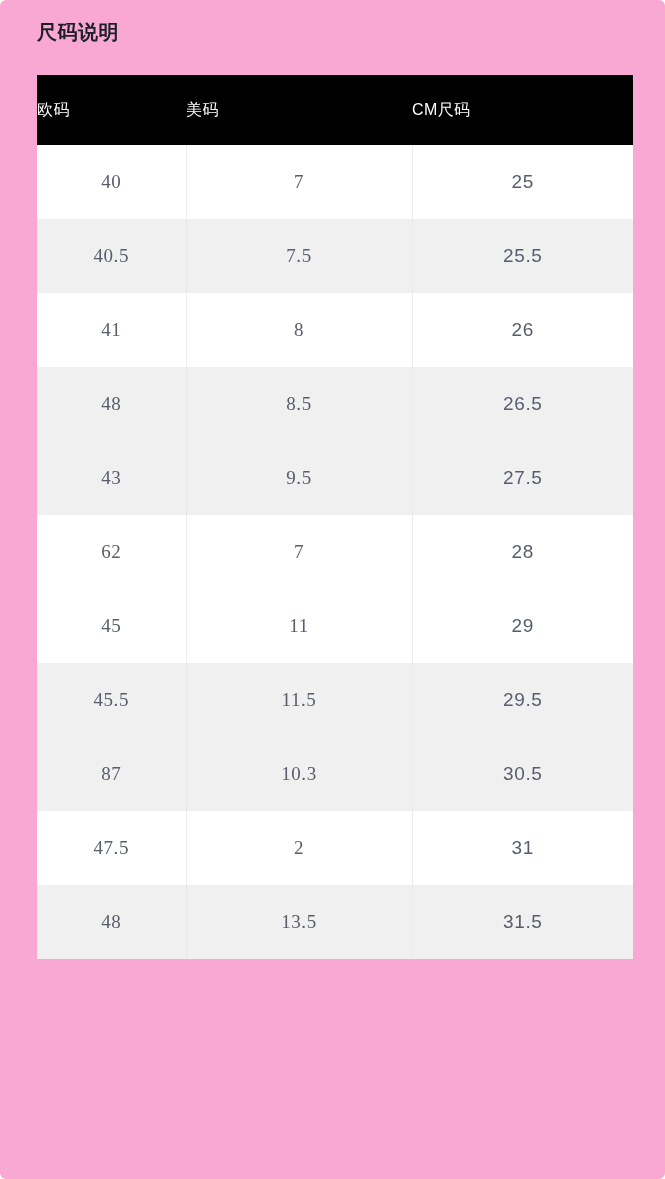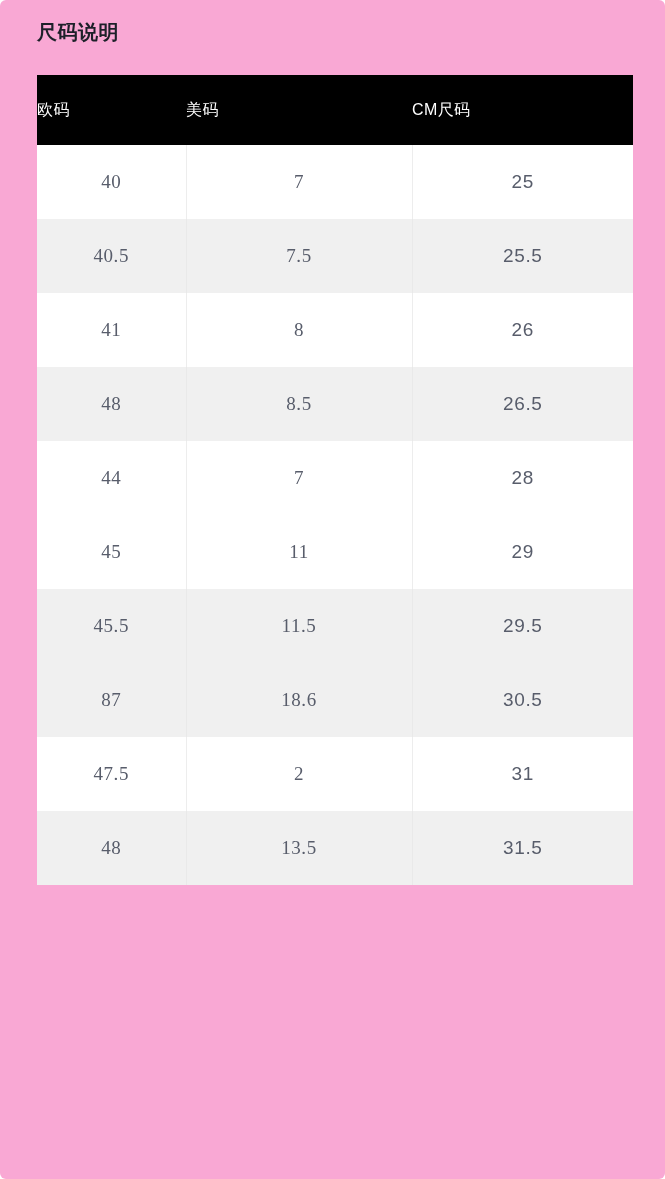--- a/index.html
+++ b/index.html
@@ -129,38 +129,43 @@
           <tr class="row-odd">
             <td class="col-eu">41</td>
             <td class="col-us">8</td>
             <td class="col-cm">26</td>
           </tr>
           <tr class="row-even">
             <td class="col-eu">48</td>
             <td class="col-us">8.5</td>
             <td class="col-cm">26.5</td>
           </tr>
+          <tr class="row-even">
+            <td class="col-eu">43</td>
+            <td class="col-us">9.5</td>
+            <td class="col-cm">27.5</td>
+          </tr>
           <tr class="row-odd">
-            <td class="col-eu">44</td>
+            <td class="col-eu">62</td>
             <td class="col-us">7</td>
             <td class="col-cm">28</td>
           </tr>
           <tr class="row-odd">
             <td class="col-eu">45</td>
             <td class="col-us">11</td>
             <td class="col-cm">29</td>
           </tr>
           <tr class="row-even">
             <td class="col-eu">45.5</td>
             <td class="col-us">11.5</td>
             <td class="col-cm">29.5</td>
           </tr>
           <tr class="row-even">
             <td class="col-eu">87</td>
-            <td class="col-us">18.6</td>
+            <td class="col-us">10.3</td>
             <td class="col-cm">30.5</td>
           </tr>
           <tr class="row-odd">
             <td class="col-eu">47.5</td>
             <td class="col-us">2</td>
             <td class="col-cm">31</td>
           </tr>
           <tr class="row-even">
             <td class="col-eu">48</td>
             <td class="col-us">13.5</td>

